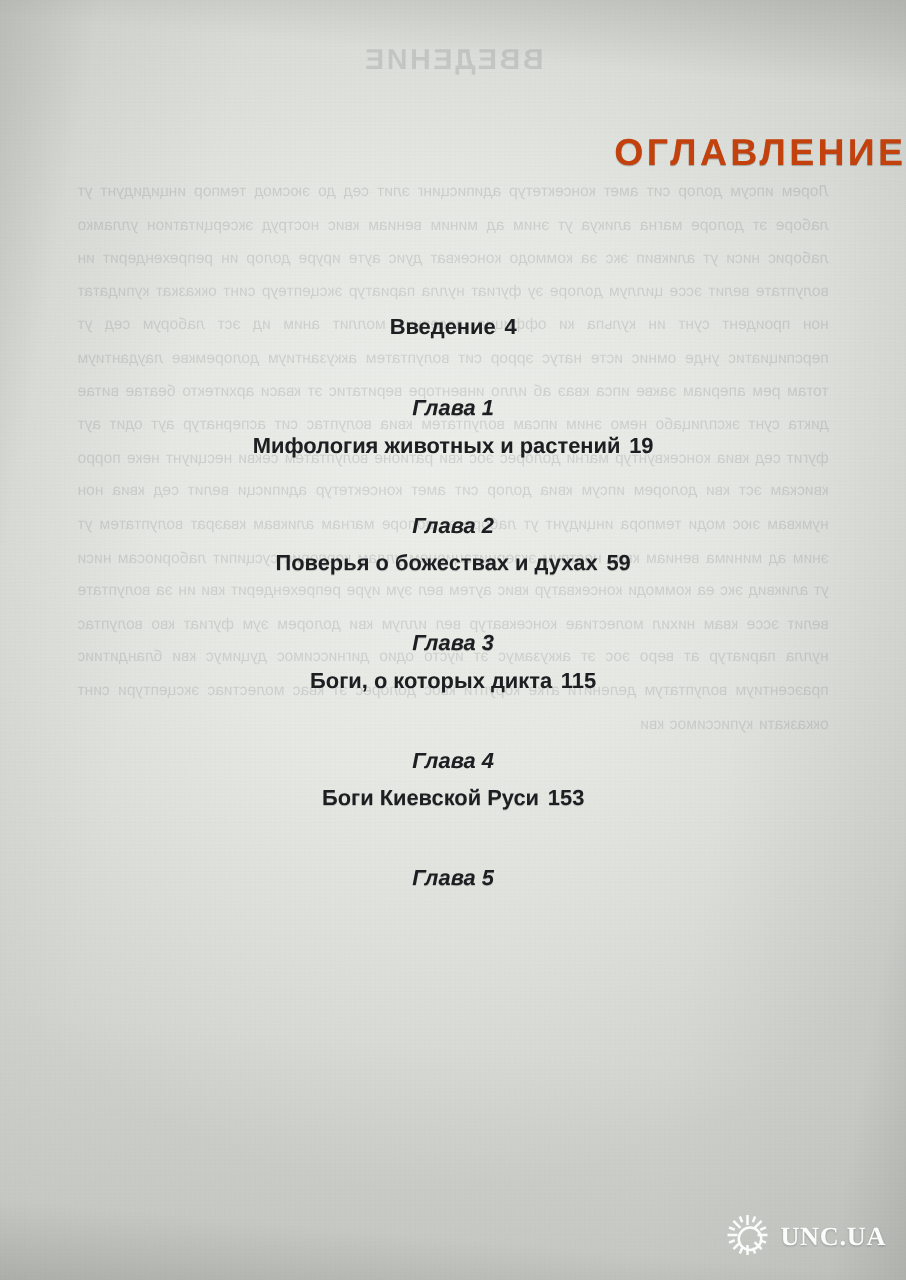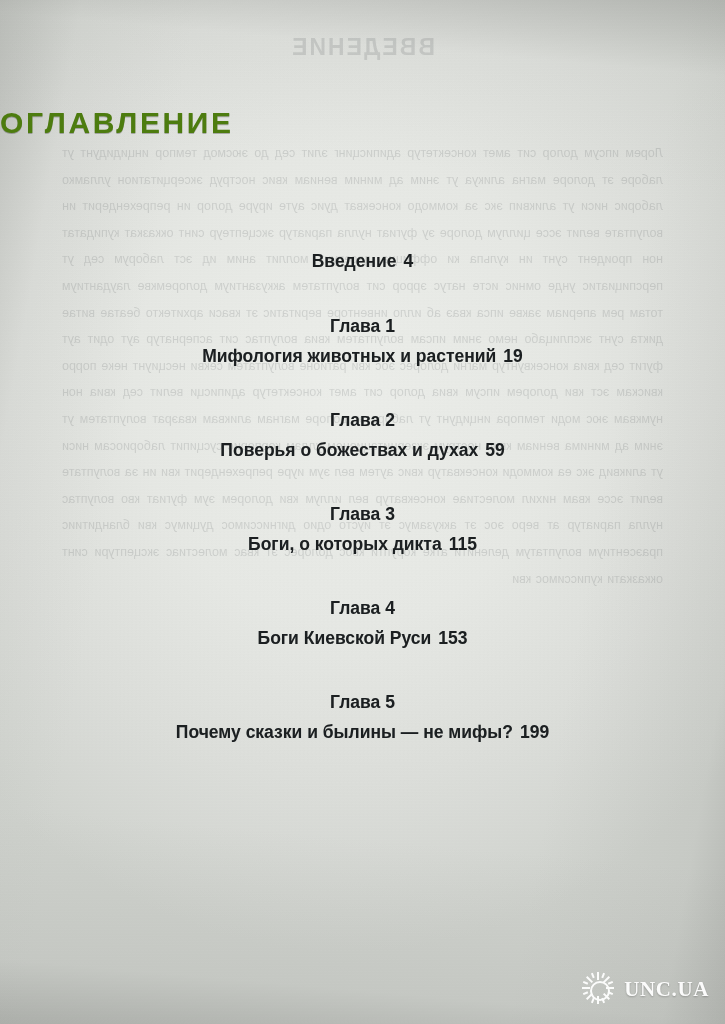--- a/index.html
+++ b/index.html
@@ -78,25 +78,25 @@
   .content {
     position: absolute;
     inset: 0;
     color: #1e2224;
   }
   .toc-title {
     position: absolute;
     top: 106px;
     left: 0;
     right: 0;
-    text-align: left;
+    text-align: right;
     font-size: 30px;
     font-weight: 700;
     letter-spacing: 2.6px;
-    color: #4d7c0f;
+    color: #c2410c;
     text-shadow: 0 0.5px 0.6px rgba(0,0,0,0.25);
   }
   .entries {
     position: absolute;
     top: 246px;
     left: 0;
     right: 0;
     text-align: center;
   }
   .entry {
@@ -104,20 +104,21 @@
   }
   .entry.single {
     margin-bottom: 35px;
   }
   .entry-chapter {
     font-size: 17.5px;
     font-weight: 700;
     line-height: 30px;
     color: #1b1f21;
     text-shadow: 0 0.4px 0.5px rgba(0,0,0,0.18);
+    font-style: italic;
   }
   .entry-line {
     font-size: 17.5px;
     font-weight: 700;
     line-height: 30px;
     color: #1b1f21;
     text-shadow: 0 0.4px 0.5px rgba(0,0,0,0.18);
   }
   .entry-line .pg {
     margin-left: 7px;
@@ -219,23 +220,20 @@
 
       <div class="entry">
         <div class="entry-chapter">Глава 4</div>
         <div class="entry-line">
           <span>Боги Киевской Руси</span><span class="pg">153</span>
         </div>
       </div>
 
       <div class="entry">
         <div class="entry-chapter">Глава 5</div>
-        <div class="entry-line">
-          <span>Почему сказки и былины — не мифы?</span><span class="pg">199</span>
-        </div>
       </div>
 
 
     </div>
 
     <div class="watermark">
       <div class="sun" id="sunburst">
           <div class="ray" style="transform: rotate(0deg); height: 8px; margin-top: -17px;"></div>
           <div class="ray" style="transform: rotate(22.5deg); height: 5px; margin-top: -17px;"></div>
           <div class="ray" style="transform: rotate(45deg); height: 8px; margin-top: -17px;"></div>

